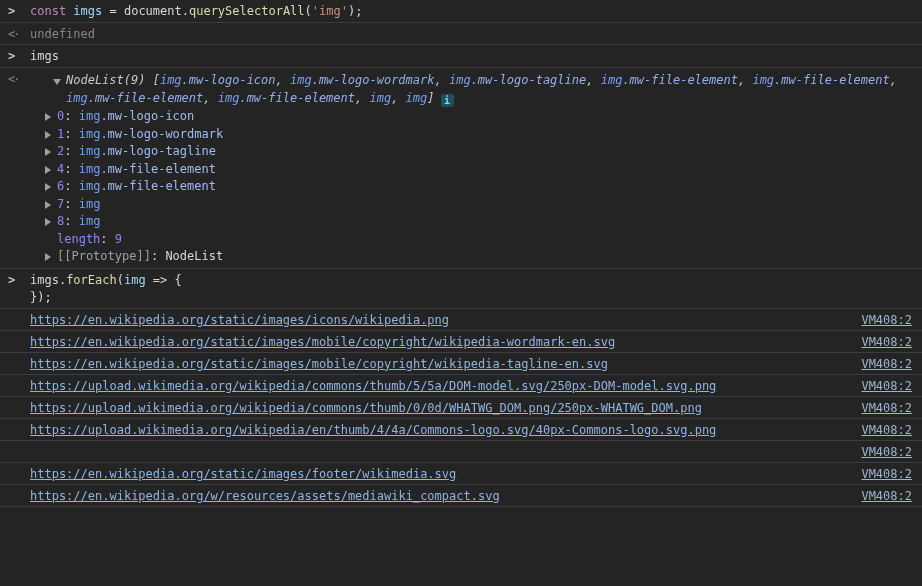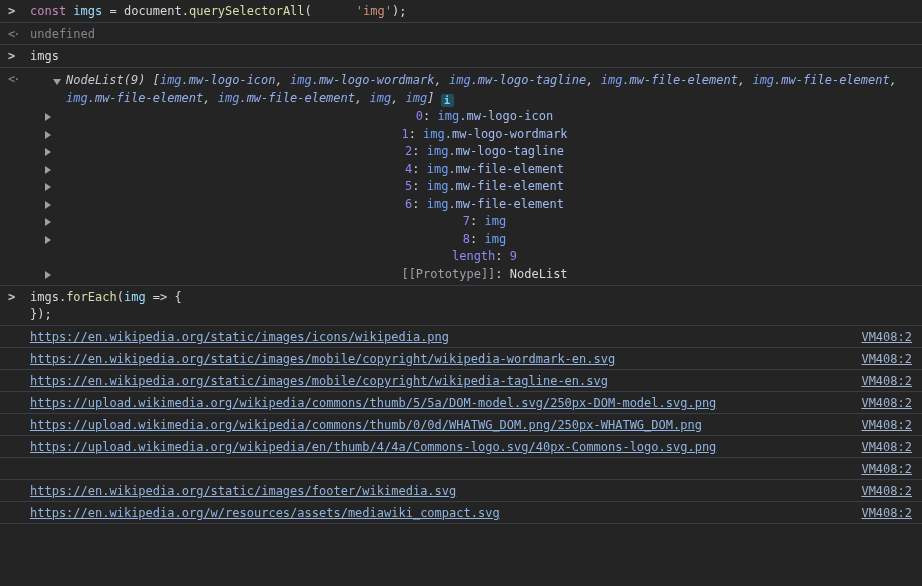--- a/index.html
+++ b/index.html
@@ -19,35 +19,35 @@
   .prompt-icon{color:var(--gutter,#c4c7ca);font-weight:bold;}
   .result-icon{color:var(--result_arrow,#81868b);letter-spacing:-2px;}
   .content{flex:1;min-width:0;}
   .code-line{white-space:pre;display:block;}
   .entry.input .code-line{line-height:17px;}
   
   .c-plain{color:var(--plain);}
   .c-keyword{color:var(--keyword);}
   .c-def{color:var(--def);}
   .c-func{color:var(--func);}
-  .c-string{color:var(--string);margin-left:44px;}
+  .c-string{color:var(--string);}
   .c-muted{color:var(--muted);}
   .c-preview{color:var(--preview);font-style:italic;}
   .c-ptag{color:var(--ptag);font-style:italic;}
   .c-pclass{color:var(--pclass);font-style:italic;}
   .c-index{color:var(--index);}
   .c-tag{color:var(--tag);}
   .c-cls{color:var(--cls);}
   .c-number{color:var(--number);}
   .c-protolabel{color:var(--protolabel);}
   .c-protoval{color:var(--protoval);}
   
   .preview-line{position:relative;padding-left:36px;line-height:18px;}
   .tree{padding-top:1px;}
-  .tree-row{position:relative;padding-left:27px;line-height:17.5px;white-space:pre;text-align:center;}
+  .tree-row{position:relative;padding-left:27px;line-height:17.5px;white-space:pre;}
   .tree-row.noarrow{padding-left:27px;}
   .tri{width:0;height:0;border-style:solid;display:inline-block;position:absolute;}
   .tri.right{border-width:4px 0 4px 6px;border-color:transparent transparent transparent var(--triangle,#9aa0a6);}
   .tri.down{border-width:6px 4px 0 4px;border-color:var(--triangle,#9aa0a6) transparent transparent transparent;}
   .preview-line .tri{left:23px;top:8px;}
   .tree-row .tri{left:15px;top:5px;}
   .info-badge{
     display:inline-block;width:13px;height:13px;border-radius:2px;
     background:var(--badge_bg,#1d4f5e);color:var(--badge_fg,#8ed0ea);
     font-size:10px;font-weight:bold;text-align:center;line-height:13px;
@@ -84,21 +84,20 @@
     </div>
     <div class="entry nodelist">
       <span class="gutter"><span class="result-icon">&lt;·</span></span>
       <div class="content">
         <div class="preview-line"><span class="tri down"></span><span class="tk c-preview">NodeList(9) [</span><span class="tk c-ptag">img</span><span class="tk c-pclass">.mw-logo-icon</span><span class="tk c-preview">, </span><span class="tk c-ptag">img</span><span class="tk c-pclass">.mw-logo-wordmark</span><span class="tk c-preview">, </span><span class="tk c-ptag">img</span><span class="tk c-pclass">.mw-logo-tagline</span><span class="tk c-preview">, </span><span class="tk c-ptag">img</span><span class="tk c-pclass">.mw-file-element</span><span class="tk c-preview">, </span><span class="tk c-ptag">img</span><span class="tk c-pclass">.mw-file-element</span><span class="tk c-preview">, </span><span class="tk c-ptag">img</span><span class="tk c-pclass">.mw-file-element</span><span class="tk c-preview">, </span><span class="tk c-ptag">img</span><span class="tk c-pclass">.mw-file-element</span><span class="tk c-preview">, </span><span class="tk c-ptag">img</span><span class="tk c-preview">, </span><span class="tk c-ptag">img</span><span class="tk c-preview">]</span><span class="info-badge">i</span></div>
         <div class="tree">
           <div class="tree-row"><span class="tri right"></span><span class="tk c-index">0</span><span class="tk c-plain">: </span><span class="tk c-tag">img</span><span class="tk c-cls">.mw-logo-icon</span></div>
           <div class="tree-row"><span class="tri right"></span><span class="tk c-index">1</span><span class="tk c-plain">: </span><span class="tk c-tag">img</span><span class="tk c-cls">.mw-logo-wordmark</span></div>
           <div class="tree-row"><span class="tri right"></span><span class="tk c-index">2</span><span class="tk c-plain">: </span><span class="tk c-tag">img</span><span class="tk c-cls">.mw-logo-tagline</span></div>
           <div class="tree-row"><span class="tri right"></span><span class="tk c-index">4</span><span class="tk c-plain">: </span><span class="tk c-tag">img</span><span class="tk c-cls">.mw-file-element</span></div>
-          <div class="tree-row"><span class="tri right"></span><span class="tk c-index">5</span><span class="tk c-plain">: </span><span class="tk c-tag">img</span><span class="tk c-cls">.mw-file-element</span></div>
           <div class="tree-row"><span class="tri right"></span><span class="tk c-index">6</span><span class="tk c-plain">: </span><span class="tk c-tag">img</span><span class="tk c-cls">.mw-file-element</span></div>
           <div class="tree-row"><span class="tri right"></span><span class="tk c-index">7</span><span class="tk c-plain">: </span><span class="tk c-tag">img</span></div>
           <div class="tree-row"><span class="tri right"></span><span class="tk c-index">8</span><span class="tk c-plain">: </span><span class="tk c-tag">img</span></div>
           <div class="tree-row noarrow"><span class="tk c-index">length</span><span class="tk c-plain">: </span><span class="tk c-number">9</span></div>
           <div class="tree-row"><span class="tri right"></span><span class="tk c-protolabel">[[Prototype]]</span><span class="tk c-plain">: </span><span class="tk c-protoval">NodeList</span></div>
         </div>
       </div>
     </div>
     <div class="entry input">
       <span class="gutter"><span class="prompt-icon">&gt;</span></span>

